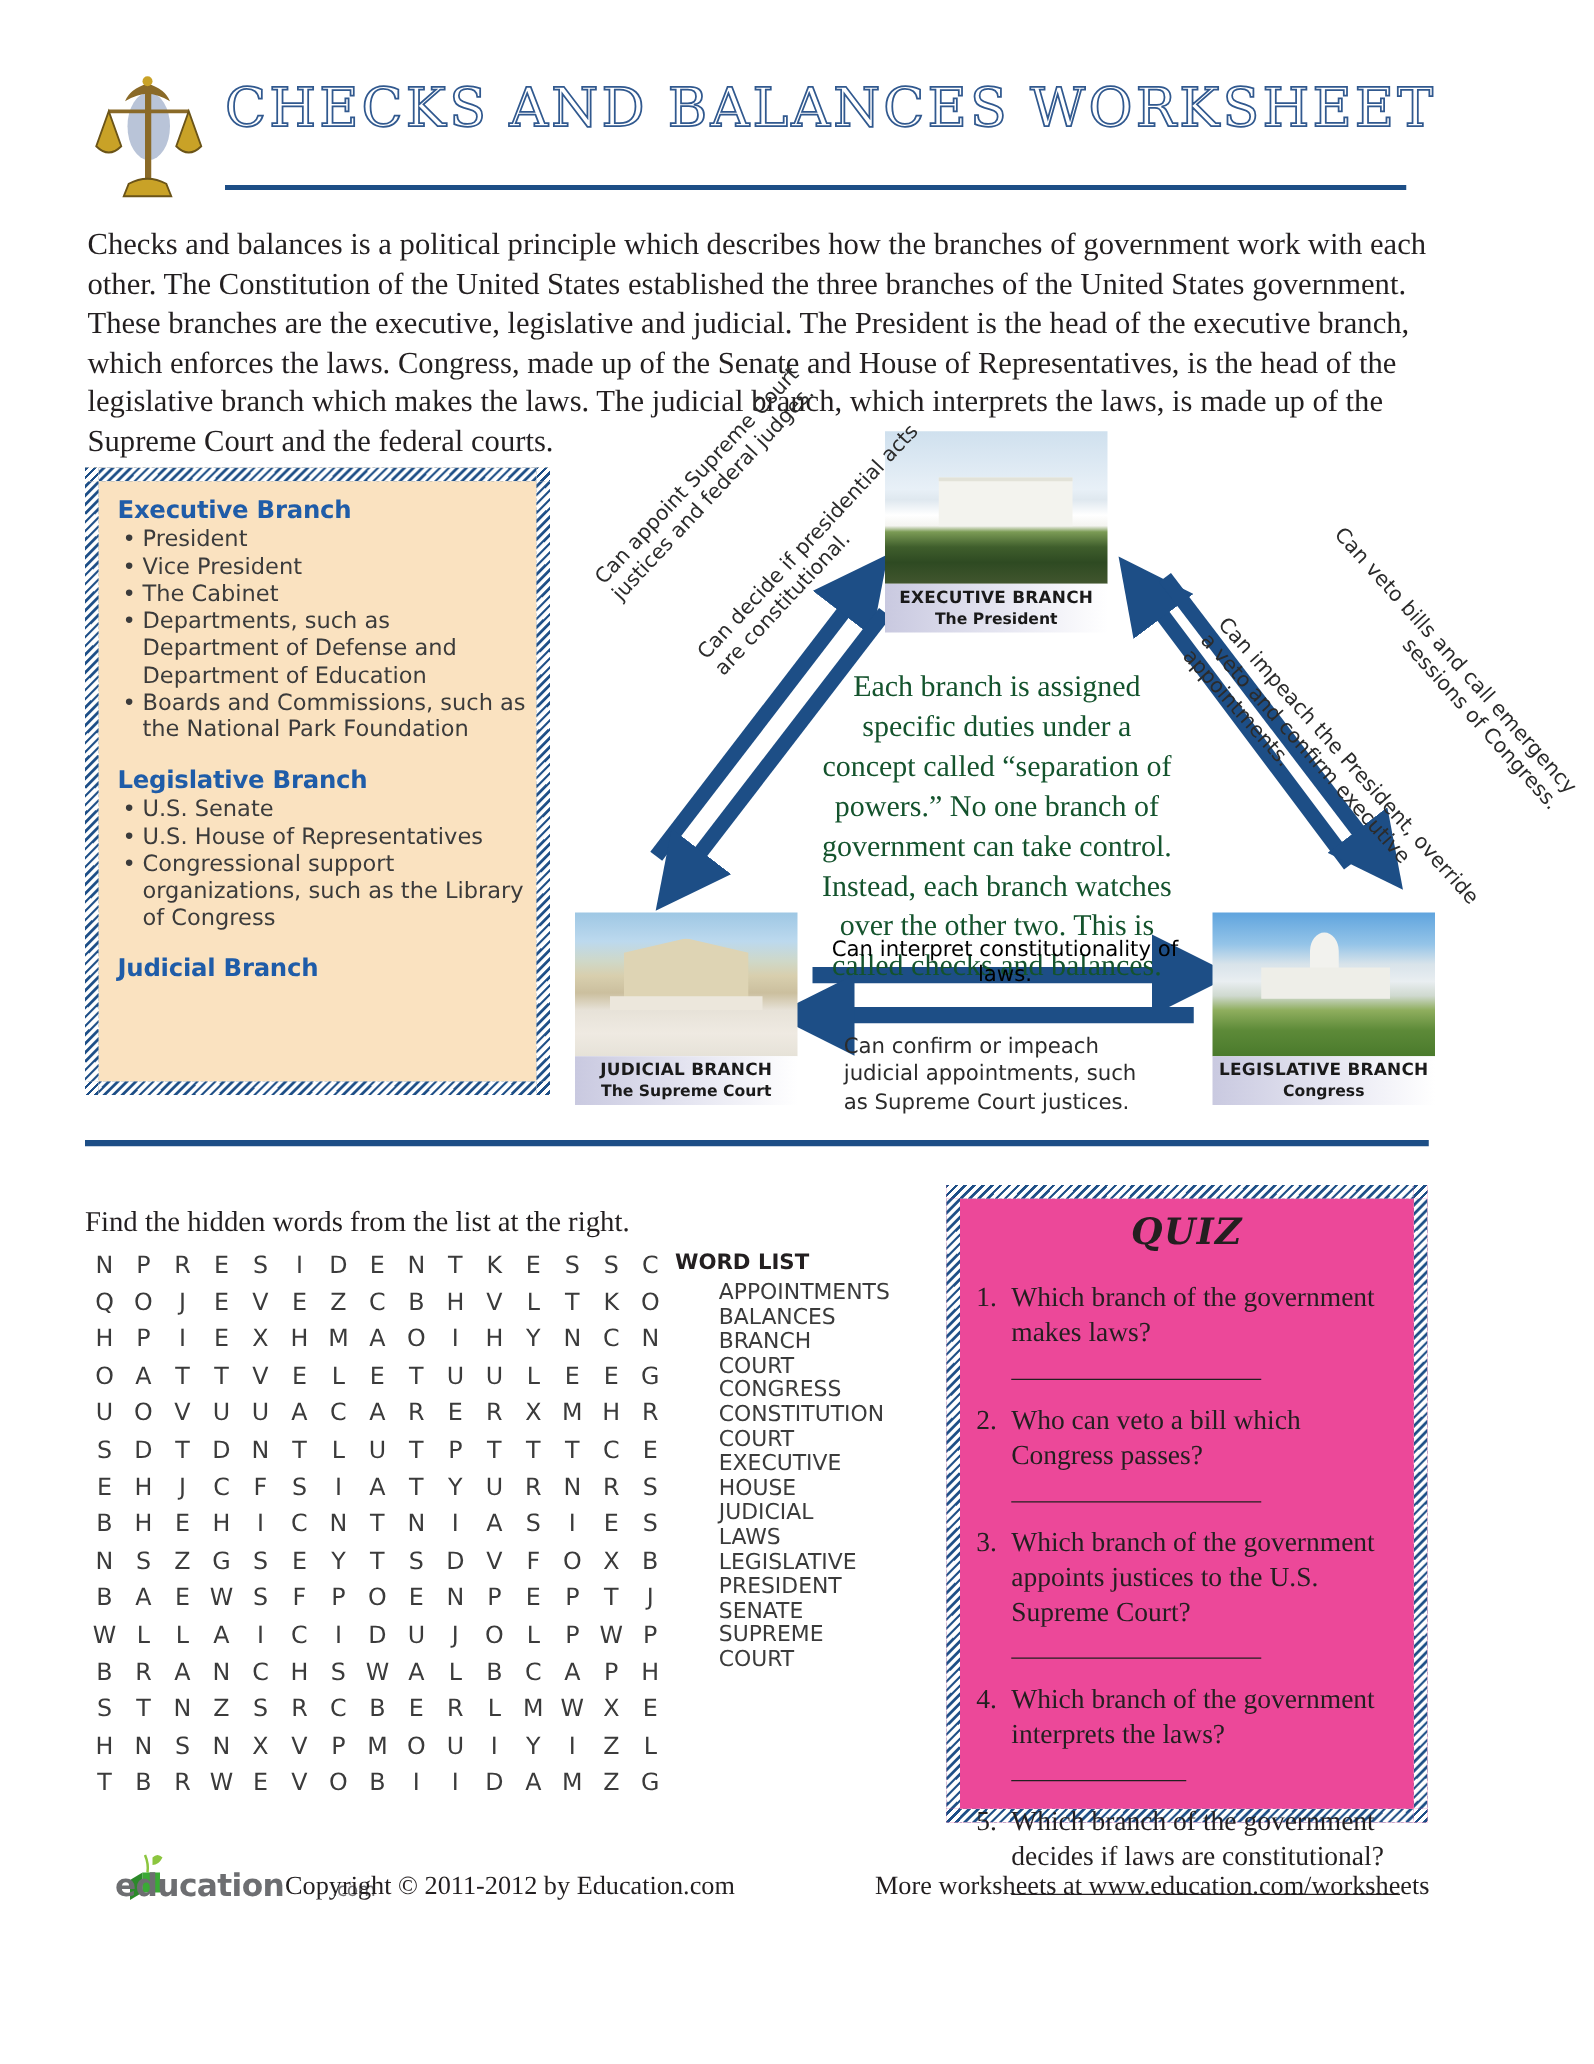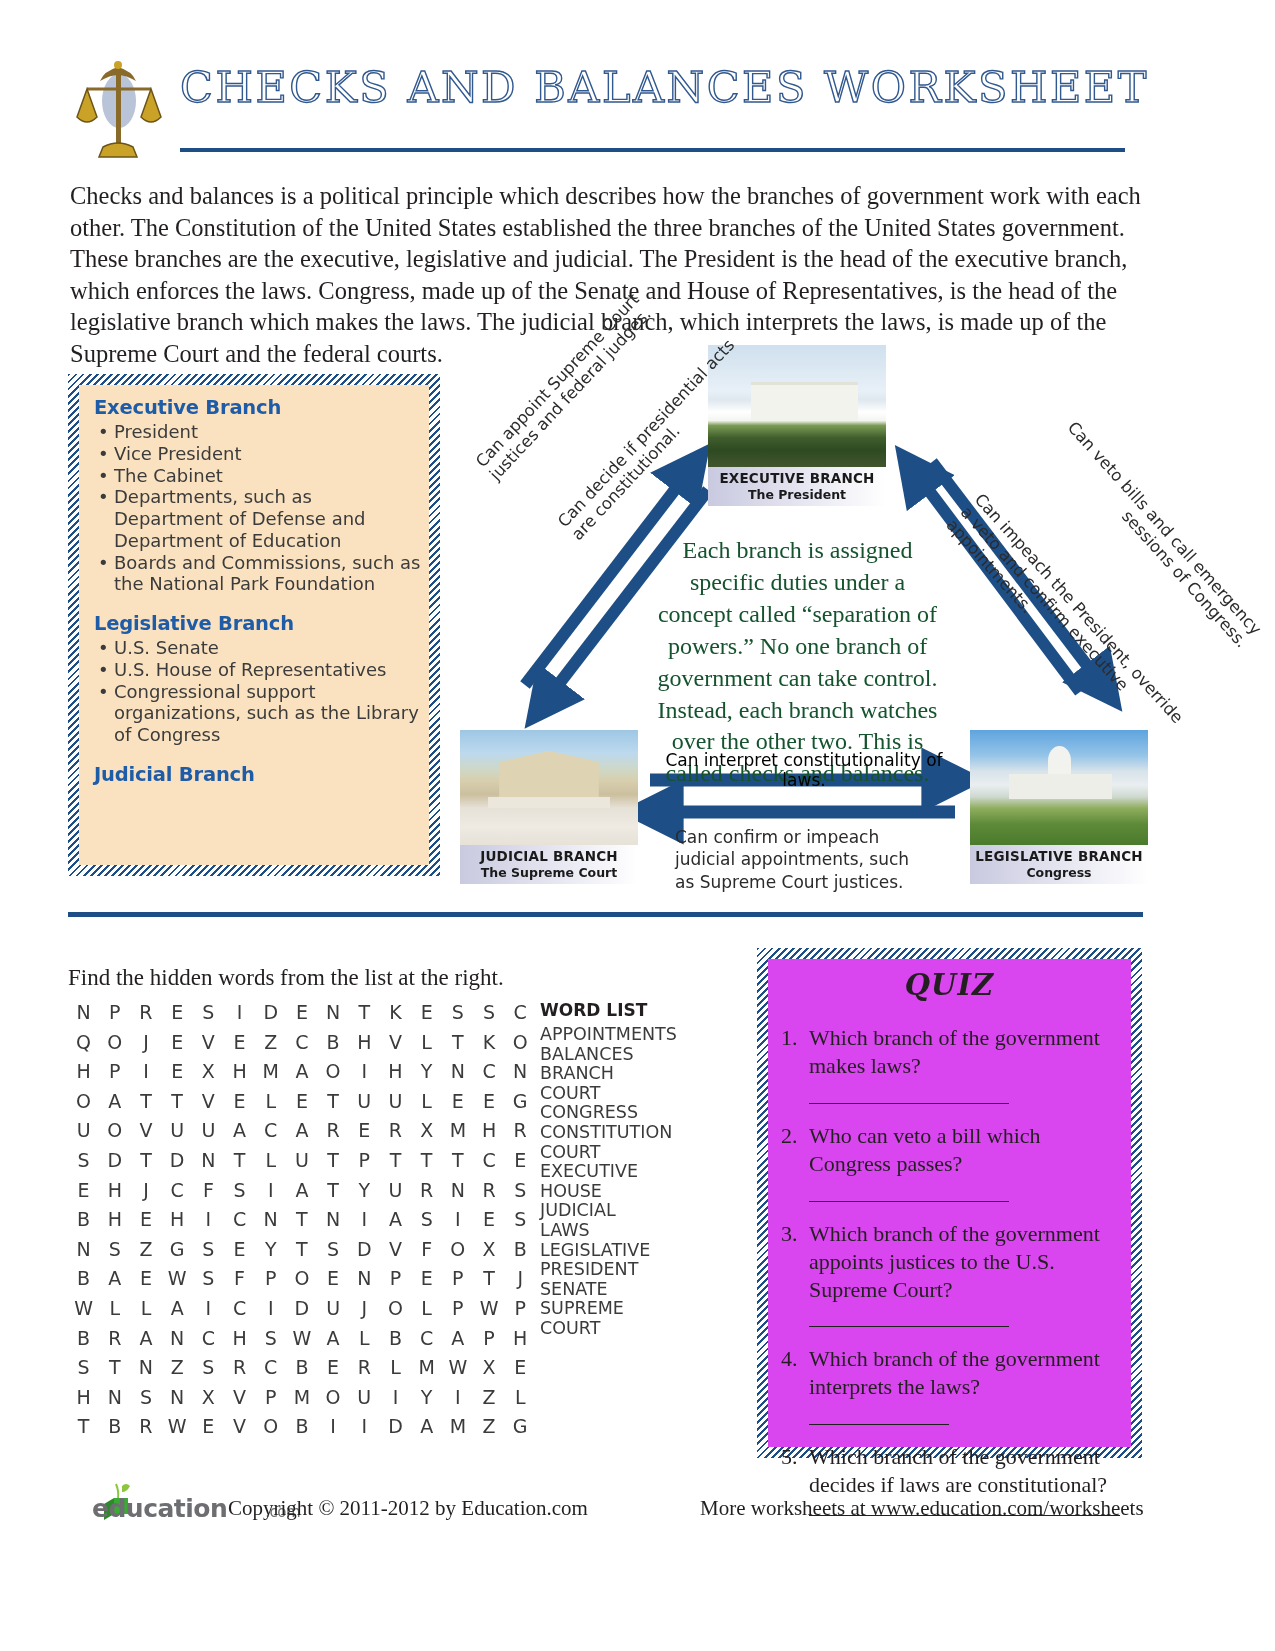--- a/index.html
+++ b/index.html
@@ -179,26 +179,26 @@
     font-size:19px;line-height:29.6px;color:#3b3b3b;text-align:center;
   }
   .wl-title{
     position:absolute;left:540px;top:1000px;
     font-family:"DejaVu Sans", sans-serif;font-weight:bold;font-size:17px;color:#231f20;
   }
   .wl{
     position:absolute;left:540px;top:1025px;
     font-family:"DejaVu Sans", sans-serif;font-size:17.5px;line-height:1.12;color:#3b3b3b;
   }
-  .wl div{white-space:nowrap;}
+  .wl div{white-space:nowrap;margin-left:35px;}
 
   
   .quizbox{
     position:absolute;left:757px;top:948px;width:385px;height:510px;
-    background:#d946ef;box-sizing:border-box;padding:16px 22px 10px 22px;
+    background:#ec4899;box-sizing:border-box;padding:16px 22px 10px 22px;
   }
   .quiz-title{
     position:relative;z-index:2;text-align:center;
     font-family:"DejaVu Serif", serif;font-weight:bold;font-style:italic;
     font-size:29px;letter-spacing:1px;color:#231f20;margin:4px 0 22px 0;
   }
   .quiz-list{position:relative;z-index:2;margin:0;padding:0;list-style:none;}
   .quiz-list li{
     font-size:22px;line-height:1.27;margin-bottom:14px;
     padding-left:30px;position:relative;color:#231f20;

